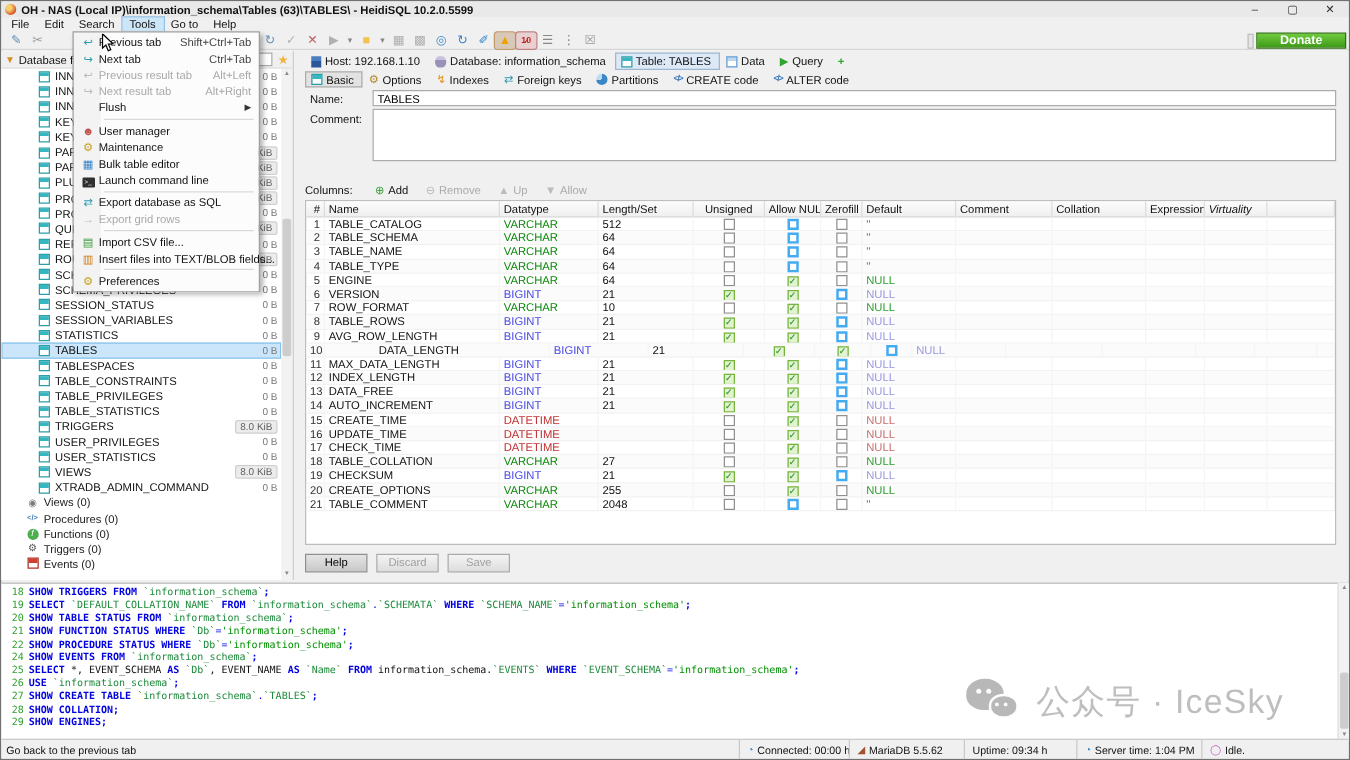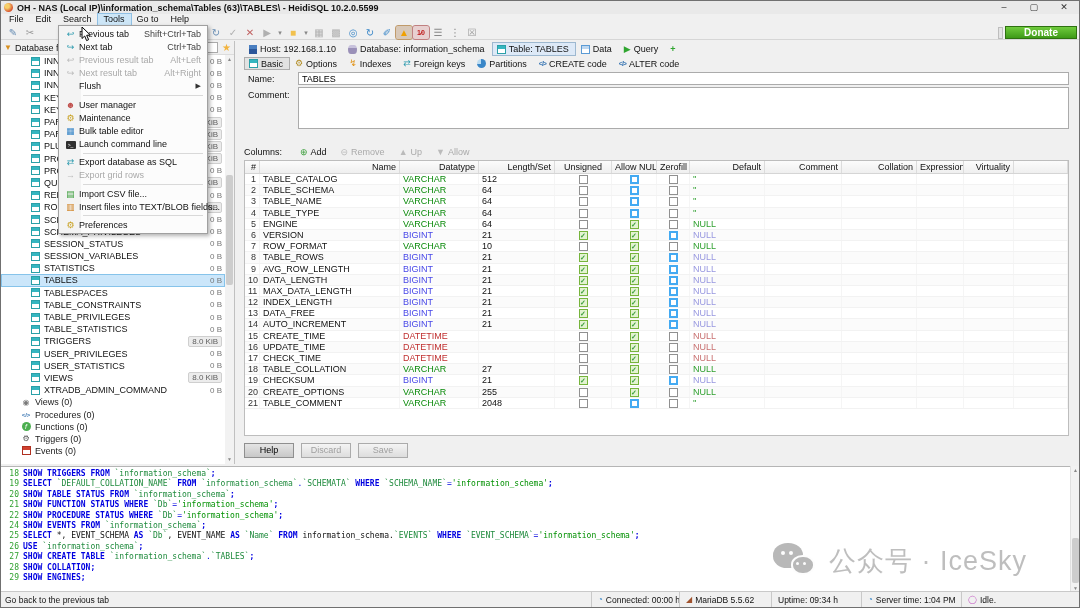--- a/index.html
+++ b/index.html
@@ -75,21 +75,21 @@
     font-size:9px;padding:0 3px;font-family:"Liberation Sans",sans-serif;background:#fff;}
   .comment-input{position:absolute;top:46px;left:62px;right:10px;height:42px;border:1px solid #ABABAB;
     background:#fff;resize:none;font-family:"Liberation Sans",sans-serif;font-size:9px;}
   .columns-bar{position:absolute;top:104px;left:8px;right:10px;height:14px;display:flex;align-items:center;}
   .columns-label{width:56px;font-size:9px;}
   .col-btn{display:flex;align-items:center;margin-right:14px;font-size:9px;}
   .col-btn .bico{margin-right:3px;font-size:9px;}
   .col-btn.disabled{color:#AAA;}
   .grid{position:absolute;top:119px;left:8px;right:10px;bottom:28px;background:#fff;border:1px solid #BDBDBD;overflow:hidden;}
   .g-head{display:flex;height:13px;background:linear-gradient(180deg,#FCFCFC,#EFEFEF);border-bottom:1px solid #D5D5D5;}
-  .g-hcell{border-right:1px solid #DCDCDC;padding:0 3px;font-size:9px;line-height:12px;white-space:nowrap;overflow:hidden;text-align:right;}
+  .g-hcell{border-right:1px solid #DCDCDC;padding:0 3px;font-size:9px;line-height:12px;white-space:nowrap;overflow:hidden;}
   .g-row{display:flex;height:11.2px;border-bottom:1px solid #F2F2F2;}
   .g-row:nth-child(even){background:#FBFBFB;}
   .g-cell{border-right:1px solid #F5F5F5;padding:0 3px;font-size:9px;line-height:10.5px;white-space:nowrap;overflow:hidden;}
   .g-cell.num{text-align:right;color:#333;}
   .g-cell.center{text-align:center;padding:0;}
   .dt-vc{color:#0A8A0A;}.dt-bi{color:#4848E8;}.dt-dt{color:#C03030;}
   .df-vc{color:#2FA02F;}.df-bi{color:#9898E0;}.df-dt{color:#C87070;}
   .cb{display:inline-block;width:9px;height:9px;margin-top:1px;background:#fff;border:1px solid #909090;font-size:7px;line-height:8px;text-align:center;}
   .cb.b{border:2px solid #44AAF2;}
   .cb.c{border:1px solid #76B43C;background:#E3F3D2;color:#3F9F3F;font-weight:bold;}
@@ -453,21 +453,21 @@
           <span class="g-hcell" style="width: 140px;">Name</span>
           <span class="g-hcell" style="width: 79px;">Datatype</span>
           <span class="g-hcell" style="width: 76px;">Length/Set</span>
           <span class="g-hcell" style="width: 57px; text-align: center;">Unsigned</span>
           <span class="g-hcell" style="width: 45px; text-align: center;">Allow NULL</span>
           <span class="g-hcell" style="width: 33px; text-align: center;">Zerofill</span>
           <span class="g-hcell" style="width: 75px;">Default</span>
           <span class="g-hcell" style="width: 77px;">Comment</span>
           <span class="g-hcell" style="width: 75px;">Collation</span>
           <span class="g-hcell" style="width: 47px;">Expression</span>
-          <span class="g-hcell" style="width: 50px;">Virtuality</span>
+          <span class="g-hcell" style="width: 50px; font-style: italic;">Virtuality</span>
           <span class="g-hcell" style="width: 57px; flex: 1 1 0%;"></span>
         </div>
       <div id="gbody">
           <div class="g-row">
             <span class="g-cell num" style="width: 15px;">1</span>
             <span class="g-cell" style="width: 140px;">TABLE_CATALOG</span>
             <span class="g-cell dt-vc" style="width: 79px;">VARCHAR</span>
             <span class="g-cell" style="width: 76px;">512</span>
             <span class="g-cell center" style="width: 57px;"><span class="cb"></span></span>
             <span class="g-cell center" style="width: 45px;"><span class="cb b"></span></span>
@@ -594,21 +594,21 @@
             <span class="g-cell center" style="width: 33px;"><span class="cb b"></span></span>
             <span class="g-cell df-bi" style="width: 75px;">NULL</span>
             <span class="g-cell" style="width: 77px;"></span>
             <span class="g-cell" style="width: 75px;"></span>
             <span class="g-cell" style="width: 47px;"></span>
             <span class="g-cell" style="width: 50px;"></span>
             <span class="g-cell" style="width: 57px; flex: 1 1 0%;"></span>
           </div>
           <div class="g-row">
             <span class="g-cell num" style="width: 15px;">10</span>
-            <span class="g-cell" style="width: 140px;">DATA_LENGTH</span>
+            <span class="g-cell" style="width: 140px; margin-left: 40px;">DATA_LENGTH</span>
             <span class="g-cell dt-bi" style="width: 79px;">BIGINT</span>
             <span class="g-cell" style="width: 76px;">21</span>
             <span class="g-cell center" style="width: 57px;"><span class="cb c">✓</span></span>
             <span class="g-cell center" style="width: 45px;"><span class="cb c">✓</span></span>
             <span class="g-cell center" style="width: 33px;"><span class="cb b"></span></span>
             <span class="g-cell df-bi" style="width: 75px;">NULL</span>
             <span class="g-cell" style="width: 77px;"></span>
             <span class="g-cell" style="width: 75px;"></span>
             <span class="g-cell" style="width: 47px;"></span>
             <span class="g-cell" style="width: 50px;"></span>

